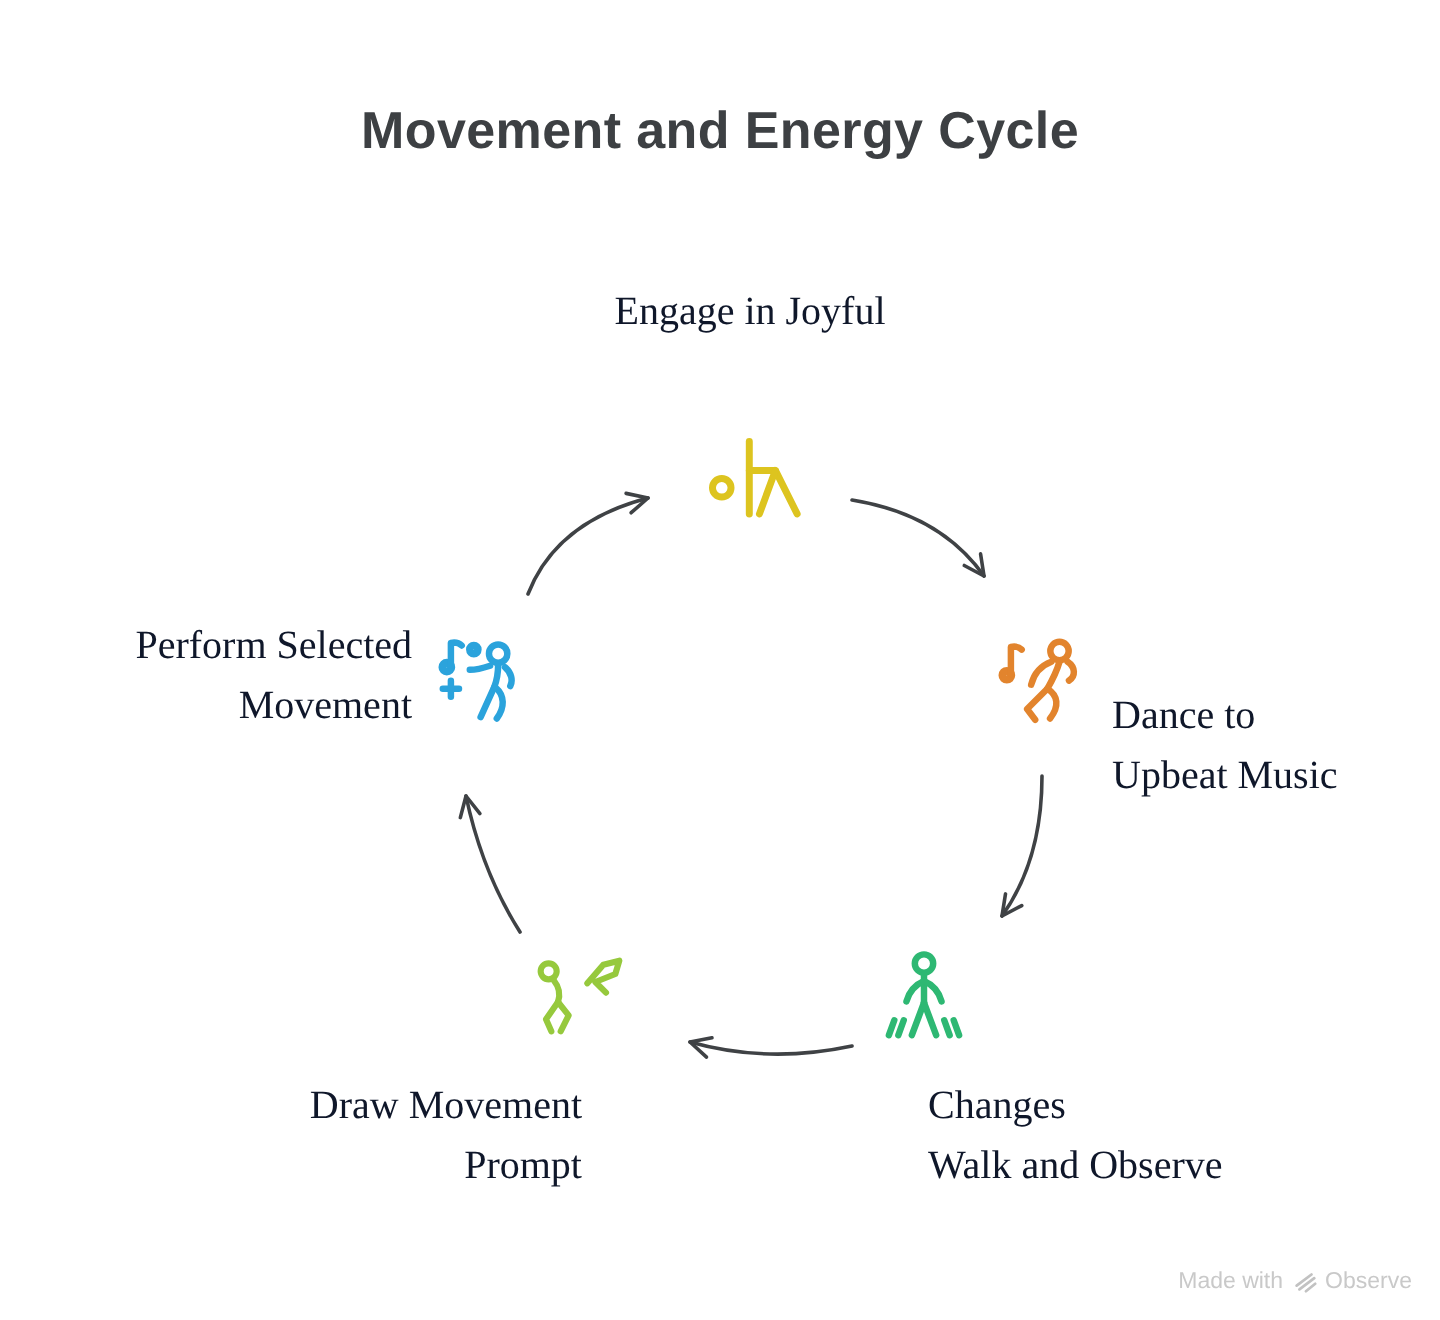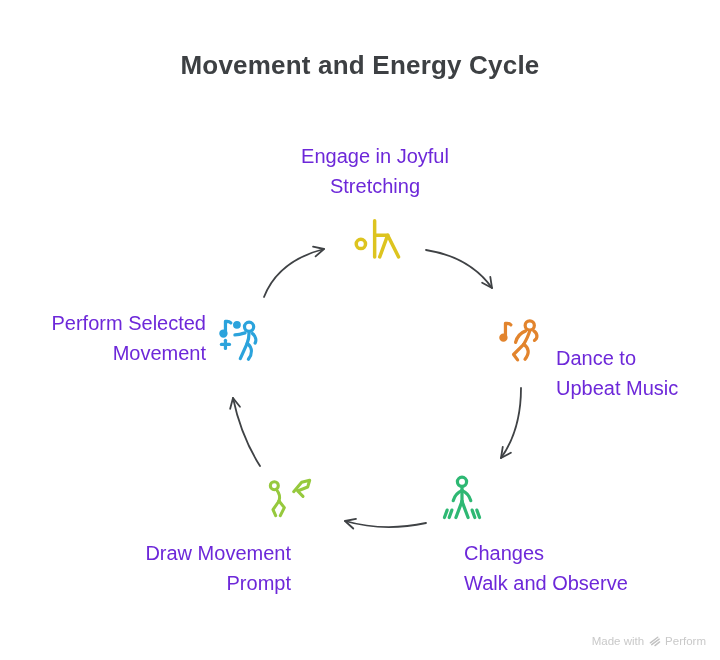--- a/index.html
+++ b/index.html
@@ -20,21 +20,22 @@
     text-align: center;
     font-size: 26px;
     font-weight: bold;
     color: #3d4043;
     letter-spacing: 0.2px;
   }
   .label {
     position: absolute;
     font-size: 20px;
     line-height: 30px;
-    color: #6d28d9;
+    color: #0f172a;
+    font-family: Liberation Serif, serif;
   }
   .label .ln { display: block; }
   .label.align-center { text-align: center; }
   .label.align-left   { text-align: left; }
   .label.align-right  { text-align: right; }
 
   .label-stretch { left: 225px; top: 141px; width: 300px; }
   .label-dance   { left: 556px; top: 311px; width: 160px; margin-top: 32px; }
   .label-walk    { left: 464px; top: 538px; width: 220px; }
   .label-draw    { left:  91px; top: 538px; width: 200px; }
@@ -84,21 +85,20 @@
       <path d="M 264,297 Q 278,261 324,249" marker-end="url(#ah)"></path>
       <path d="M 426,250 Q 470,257 492,288" marker-end="url(#ah)"></path>
       <path d="M 521,388 Q 521,430 501,458" marker-end="url(#ah)"></path>
       <path d="M 426,523 Q 384,532 345,521" marker-end="url(#ah)"></path>
       <path d="M 260,466 Q 241,436 233,398" marker-end="url(#ah)"></path>
     </g>
   </svg>
 
   <div class="label align-center label-stretch">
     <span class="ln">Engage in Joyful</span>
-    <span class="ln">Stretching</span>
   </div>
   <div class="icon icon-stretch">
     <svg width="58" height="58" viewBox="0 0 40 40">
       <g fill="none" stroke-width="2.4" stroke-linecap="round" stroke-linejoin="round" stroke="#ddc41f">
         <circle cx="7.5" cy="22" r="3.2"></circle>
         <path d="M17,6 L17,31"></path>
         <path d="M17,16 L26,16 L33.5,31"></path>
         <path d="M26,16 L20.5,31"></path>
       </g>
     </svg>
@@ -184,16 +184,16 @@
 
   <div class="footer">
     <span>Made with</span>
     <svg width="13" height="13" viewBox="0 0 14 14">
       <g fill="none" stroke="#c2c2c2" stroke-width="1.5" stroke-linecap="round">
         <path d="M2.5,9.5 L10.5,3.5"></path>
         <path d="M4,11.5 L12,5.5"></path>
         <path d="M7.5,12.5 L12.5,8.5"></path>
       </g>
     </svg>
-    <span>Perform</span>
+    <span>Observe</span>
   </div>
 
 </div>
 
 </body></html>

